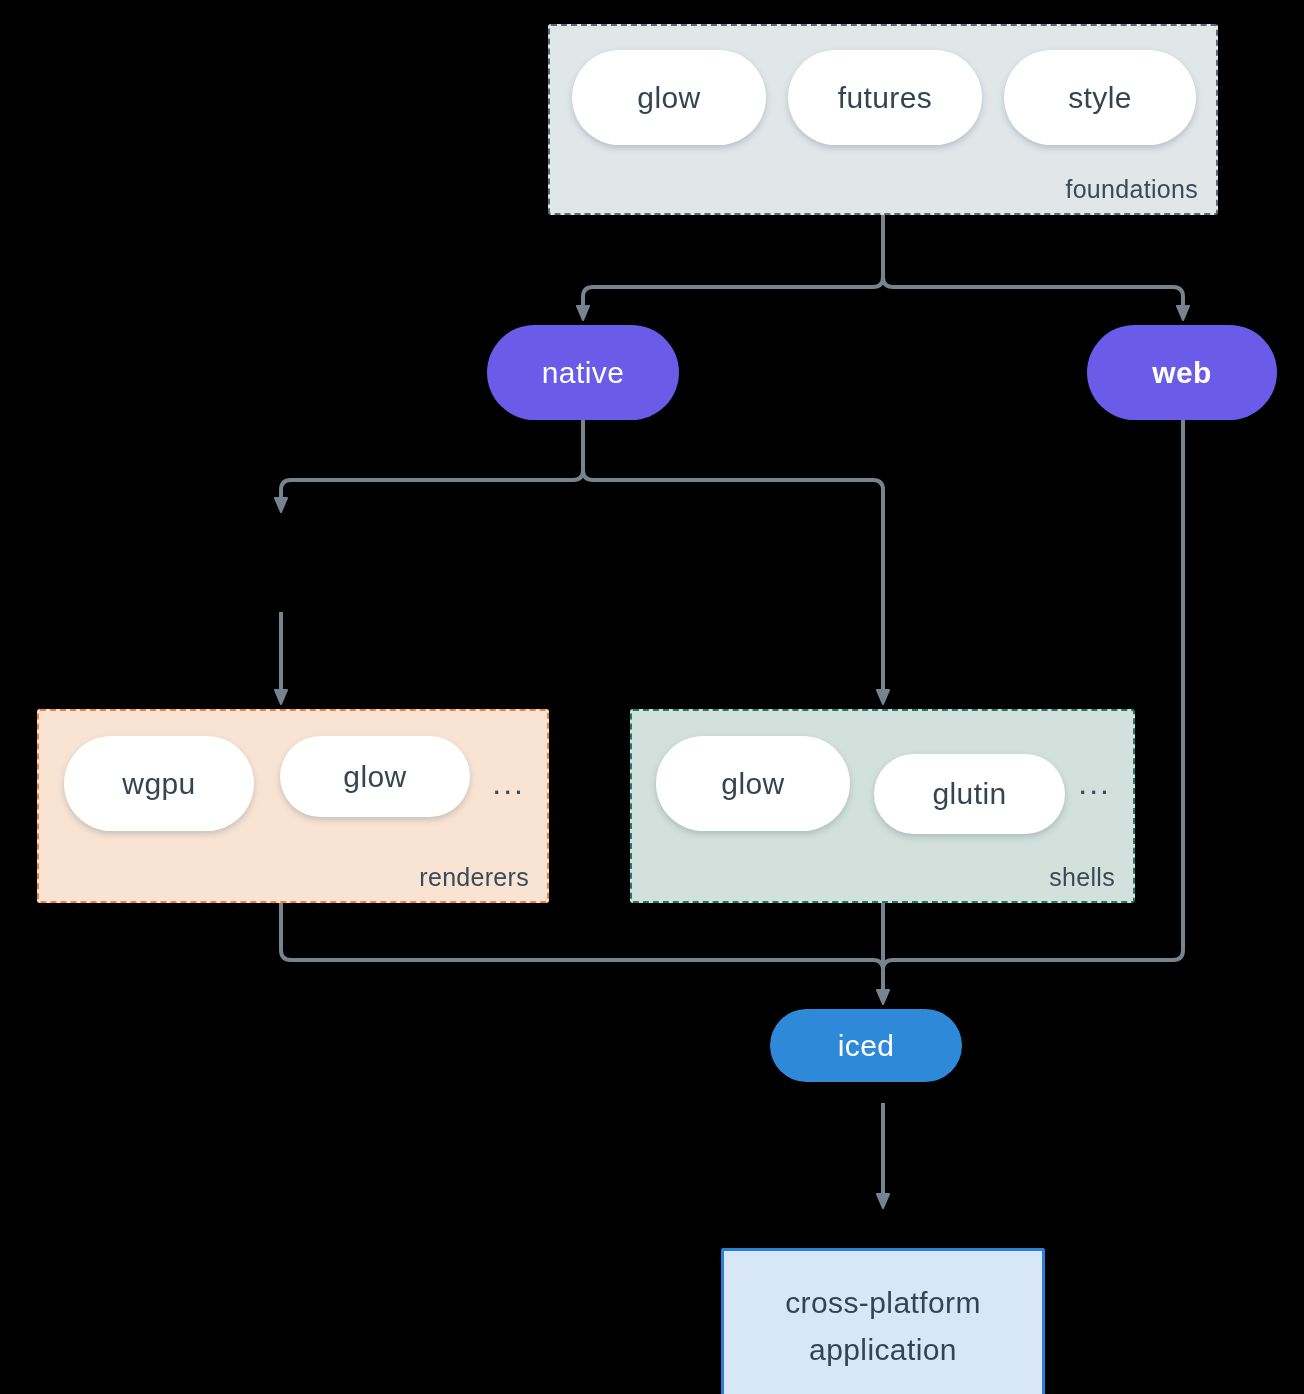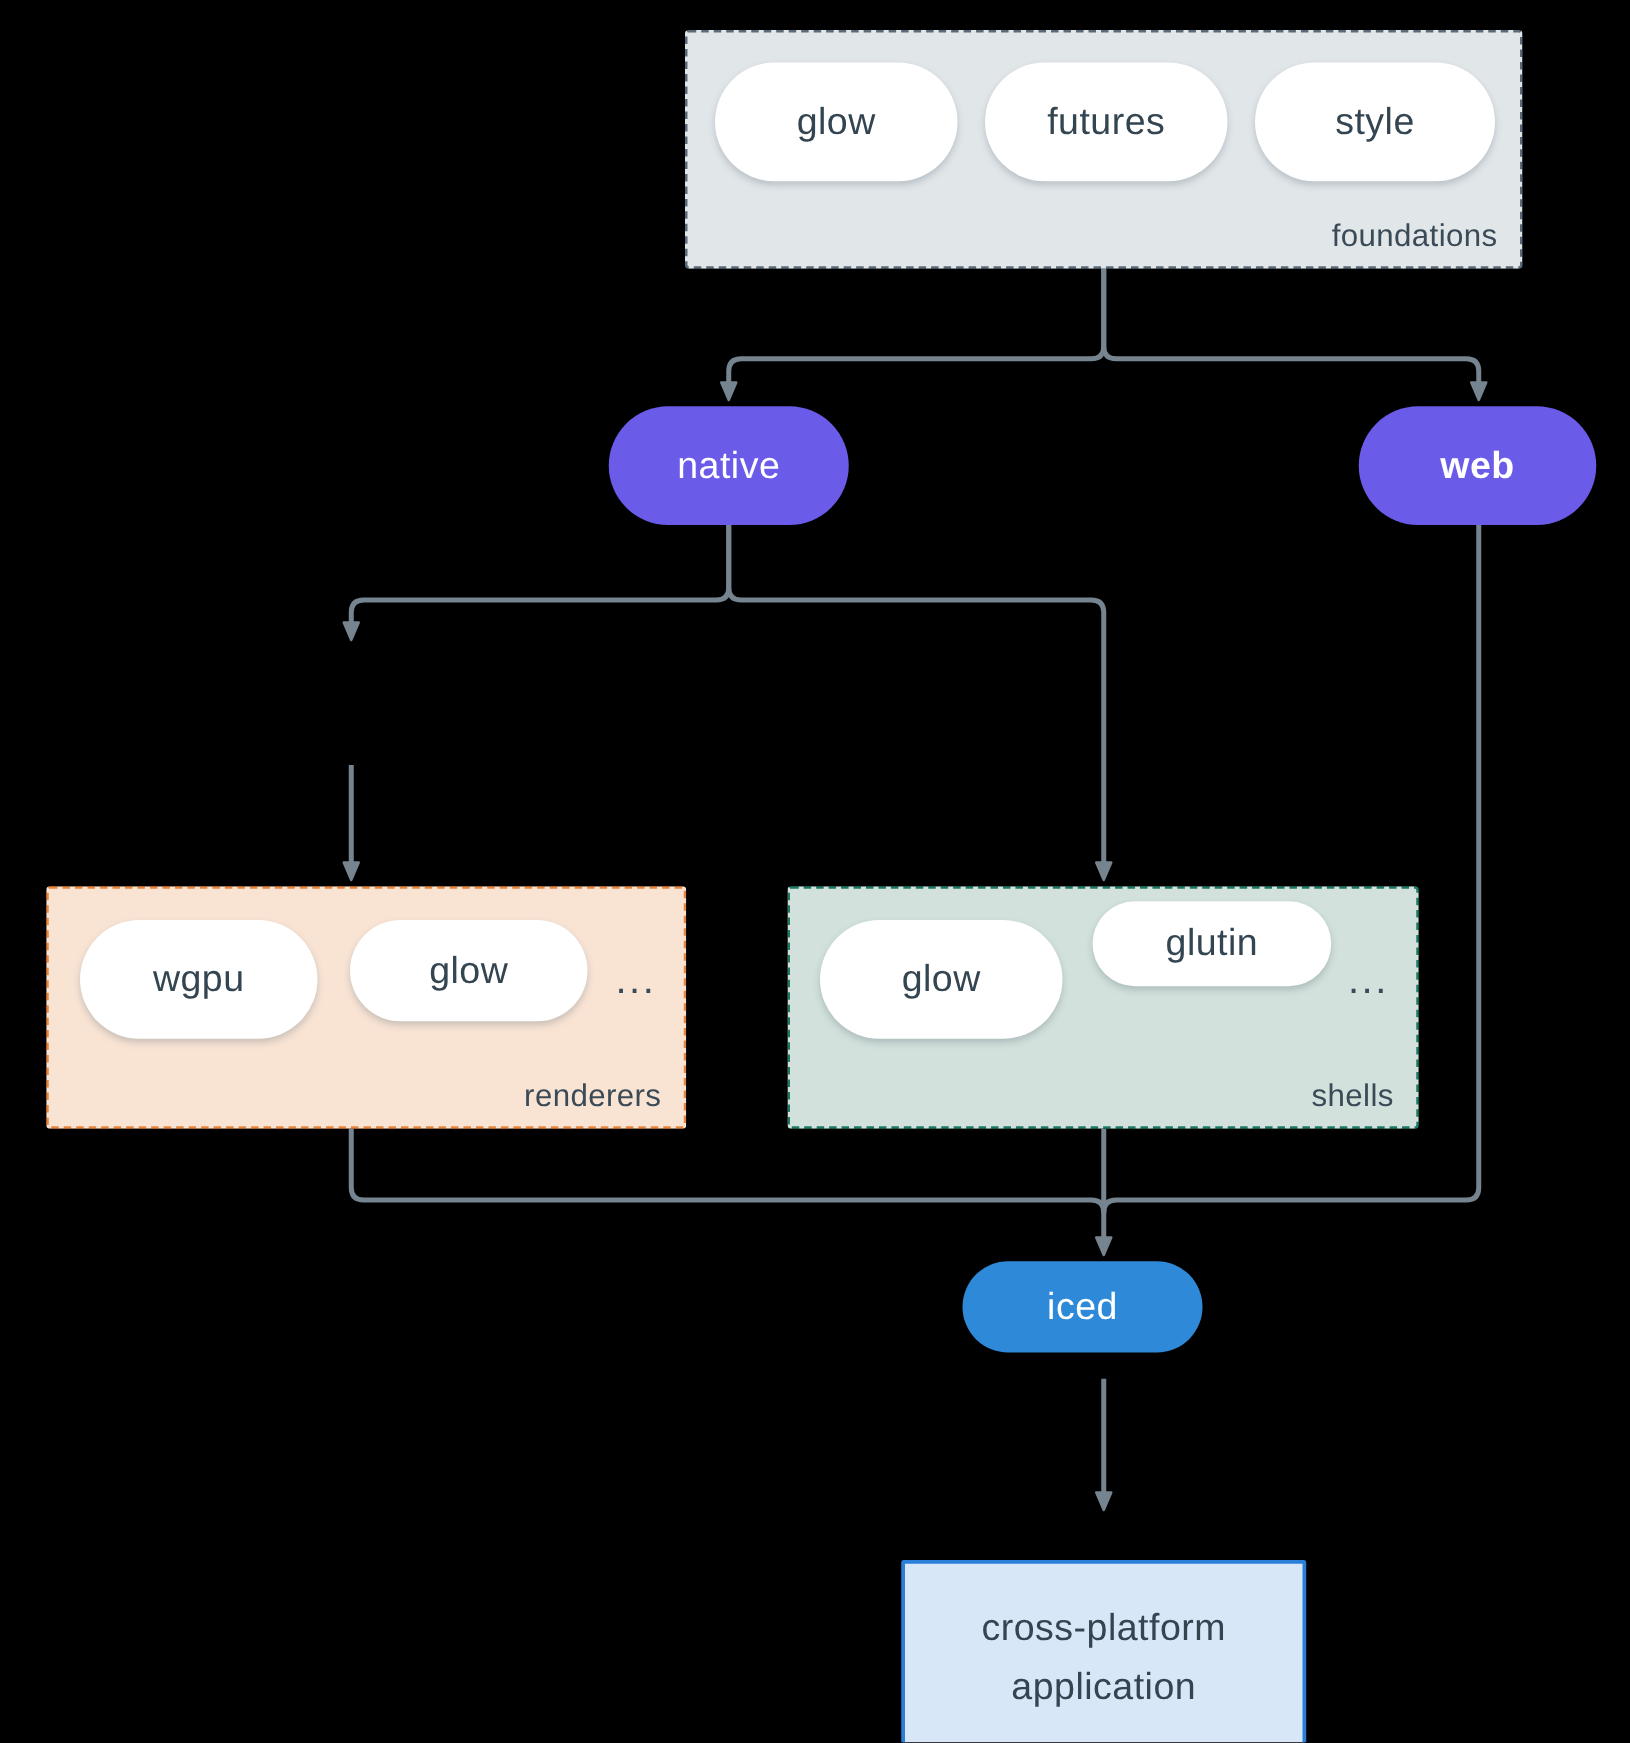--- a/index.html
+++ b/index.html
@@ -36,21 +36,21 @@
 
   
   .p-core   {left:22px;top:24px;width:194px;height:95px;}
   .p-futures{left:238px;top:24px;width:194px;height:95px;}
   .p-style  {left:454px;top:24px;width:192px;height:95px;}
   
   .p-wgpu{left:25px;top:25px;width:190px;height:95px;}
   .p-glow{left:241px;top:25px;width:190px;height:81px;}
   
   .p-winit {left:24px;top:25px;width:194px;height:95px;}
-  .p-glutin{left:242px;top:10px;width:191px;height:68px;}
+  .p-glutin{left:242px;top:43px;width:191px;height:80px;}
 
   .more{
     position:absolute;right:22px;top:25px;height:95px;
     display:flex;align-items:center;
     font-size:32px;color:var(--label-text,#3a4a57);letter-spacing:2px;
   }
 
   
   .n-native  {left:487px;top:325px;width:192px;height:95px;background:var(--purple,#6a5be8);}
   .n-web     {left:1087px;top:325px;width:190px;height:95px;background:var(--purple,#6a5be8);font-weight:bold;}

